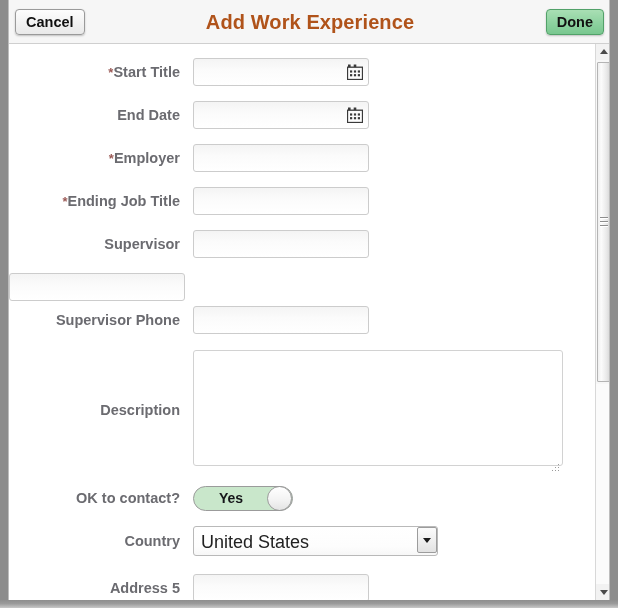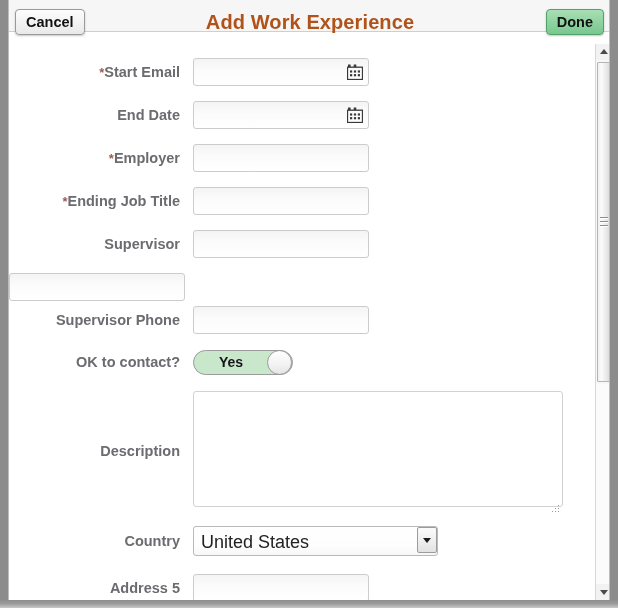--- a/index.html
+++ b/index.html
@@ -43,21 +43,21 @@
     width: 618px;
     height: 8px;
     background: linear-gradient(to bottom, #8e8e8e 0%, #9a9a9a 45%, #c8c8c8 100%);
   }
 
   
   #header {
     position: absolute;
     left: 0; top: 0;
     width: 602px;
-    height: 32px;
+    height: 44px;
     background: #f6f6f6;
     border-bottom: 1px solid #cfcfcf;
     box-sizing: border-box;
   }
   #page-title {
     position: absolute;
     left: 0; right: 0;
     top: 11px;
     text-align: center;
     font-size: 20px;
@@ -356,21 +356,21 @@
       <div class="hdr-btn" id="cancel-button">Cancel</div>
       <div id="page-title">Add Work Experience</div>
       <div class="hdr-btn" id="done-button">Done</div>
     </div>
 
     <div id="form-body">
 
       <div id="form-scroll-area">
 
         <div class="field-row" style="margin-top:14px;">
-          <div class="field-label" style="padding-top:6px;"><span class="req-star">*</span><span>Start Email</span></div>
+          <div class="field-label" style="padding-top:6px;"><span class="req-star">*</span><span>Start Title</span></div>
           <div class="field-control">
             <span class="date-wrap">
               <input class="txt-input wide-date" type="text" value="" style="">
               <span class="cal-icon">
                 <svg width="16" height="16" viewBox="0 0 16 16">
                   <rect x="1" y="0.5" width="2.6" height="2.6" fill="#3a3a3a"></rect>
                   <rect x="6.7" y="0.5" width="2.6" height="2.6" fill="#3a3a3a"></rect>
                   <rect x="0.5" y="3.2" width="15" height="12.3" fill="none" stroke="#3a3a3a" stroke-width="1.3"></rect>
                   <rect x="3" y="6.4" width="2.2" height="2.2" fill="#3a3a3a"></rect>
                   <rect x="6.9" y="6.4" width="2.2" height="2.2" fill="#3a3a3a"></rect>
@@ -434,48 +434,48 @@
         </div>
 
         <div class="field-row" style="margin-top:5px;">
           <div class="field-label" style="padding-top:6px;"><span>Supervisor Phone</span></div>
           <div class="field-control">
             <input class="txt-input" type="text" value="" style="">
           </div>
         </div>
 
         <div class="field-row" style="margin-top:16px;">
-          <div class="field-label" style="padding-top:4px;"><span>OK to contact?</span></div>
-          <div class="field-control">
-            <div class="toggle">
-              <span class="toggle-label">Yes</span>
-              <span class="toggle-knob"></span>
-            </div>
-          </div>
-        </div>
-
-        <div class="field-row" style="margin-top:16px;">
           <div class="field-label" style="padding-top:52px;"><span>Description</span></div>
           <div class="field-control">
             <span class="desc-wrap">
               <textarea class="desc-area" style=""></textarea>
               <span class="resize-grip">
                 <svg width="9" height="9" viewBox="0 0 9 9">
                   <rect x="7" y="1" width="1" height="1" fill="#9a9a9a"></rect>
                   <rect x="7" y="4" width="1" height="1" fill="#9a9a9a"></rect>
                   <rect x="4" y="4" width="1" height="1" fill="#9a9a9a"></rect>
                   <rect x="7" y="7" width="1" height="1" fill="#9a9a9a"></rect>
                   <rect x="4" y="7" width="1" height="1" fill="#9a9a9a"></rect>
                   <rect x="1" y="7" width="1" height="1" fill="#9a9a9a"></rect>
                 </svg>
               </span>
             </span>
           </div>
         </div>
 
+        <div class="field-row" style="margin-top:16px;">
+          <div class="field-label" style="padding-top:4px;"><span>OK to contact?</span></div>
+          <div class="field-control">
+            <div class="toggle">
+              <span class="toggle-label">Yes</span>
+              <span class="toggle-knob"></span>
+            </div>
+          </div>
+        </div>
+
         <div class="field-row" style="margin-top:15px;">
           <div class="field-label" style="padding-top:7px;"><span>Country</span></div>
           <div class="field-control">
             <span class="sel-wrap">
               <span class="sel-box"></span>
               <span class="sel-value">United States</span>
               <span class="sel-arrow-btn">
                 <span class="sel-caret"></span>
               </span>
             </span>

